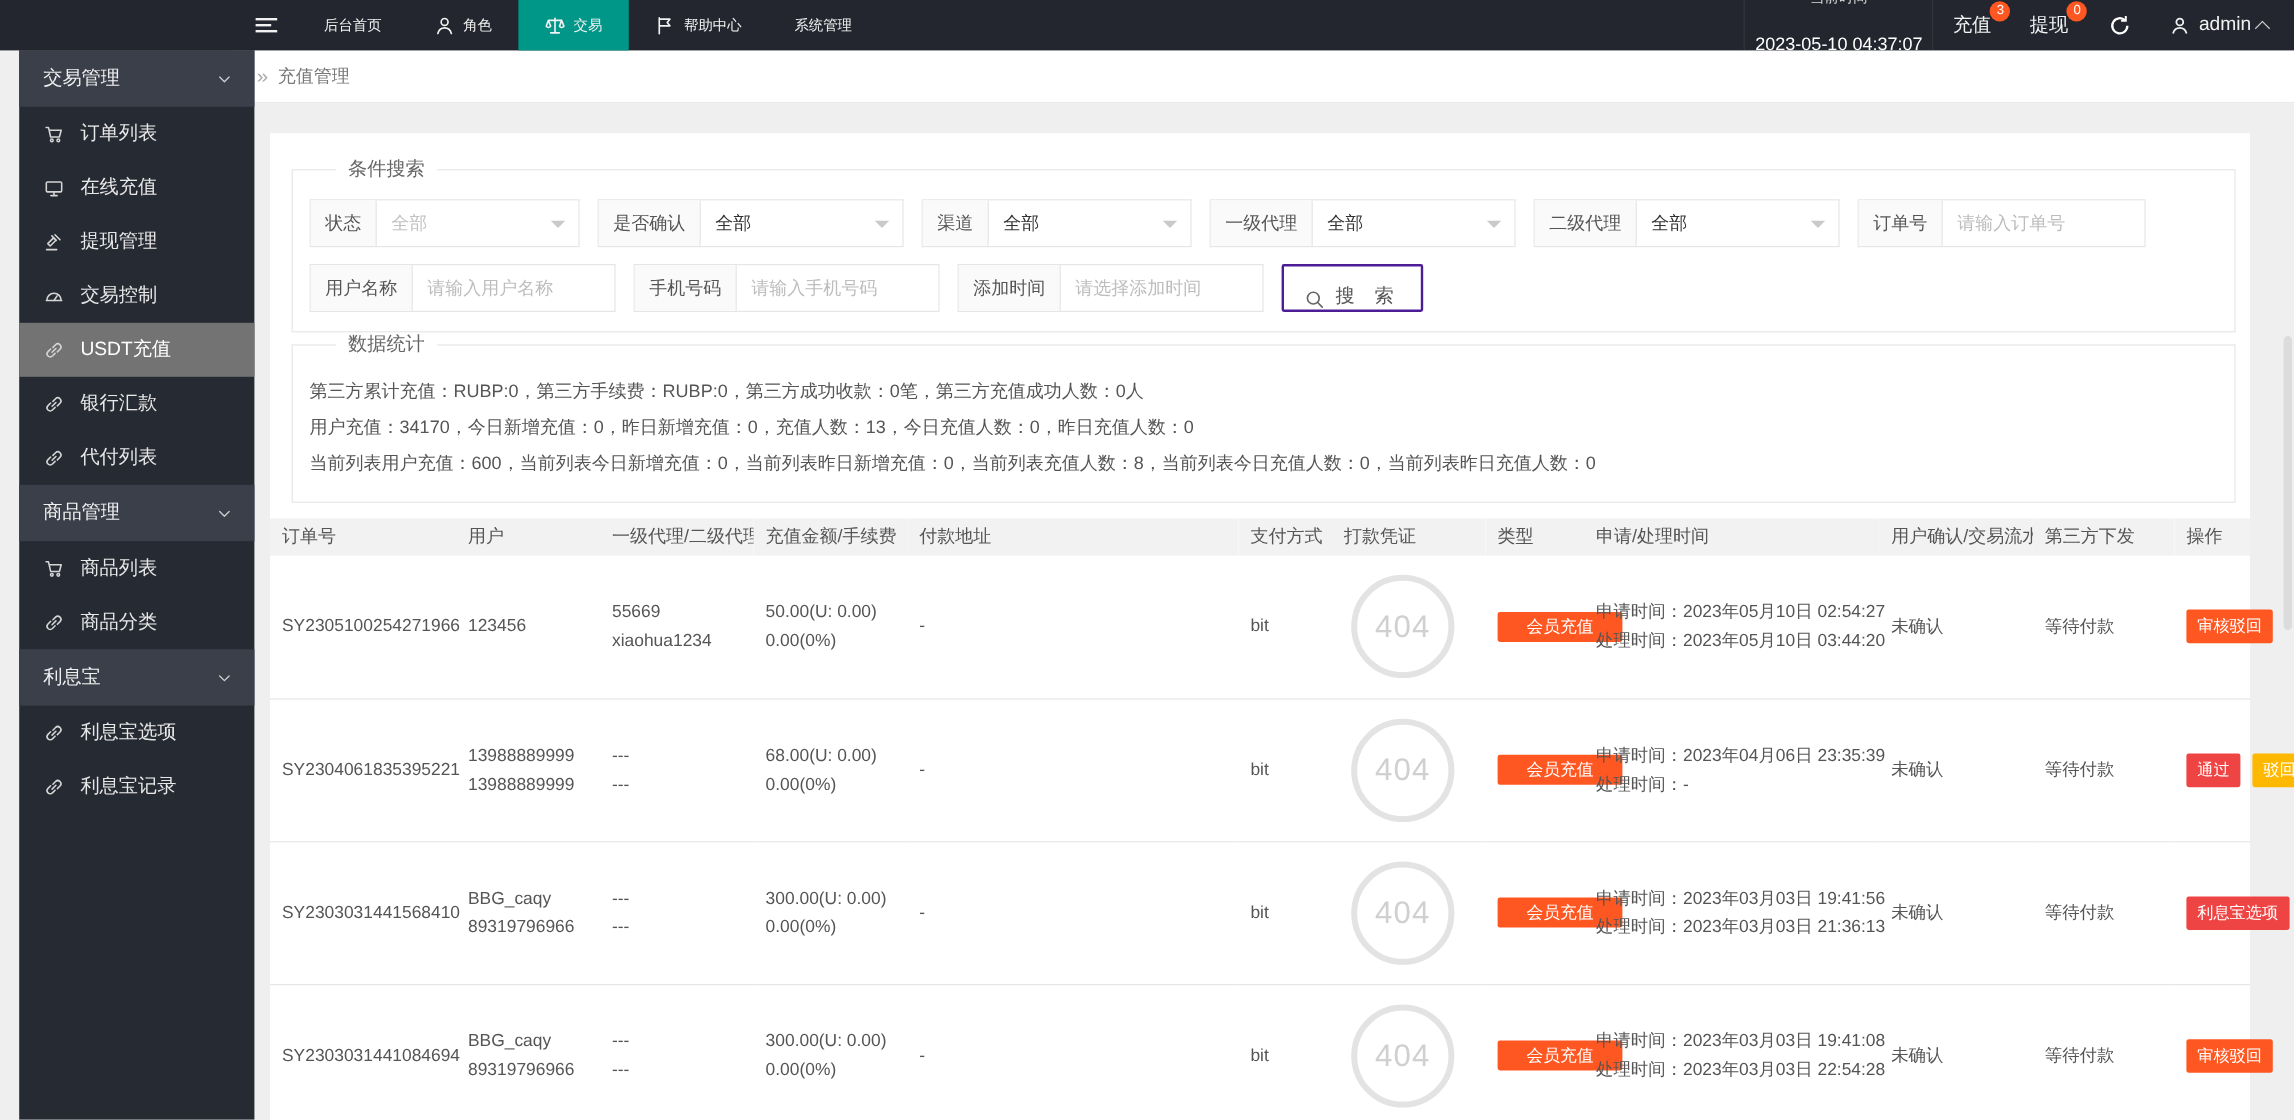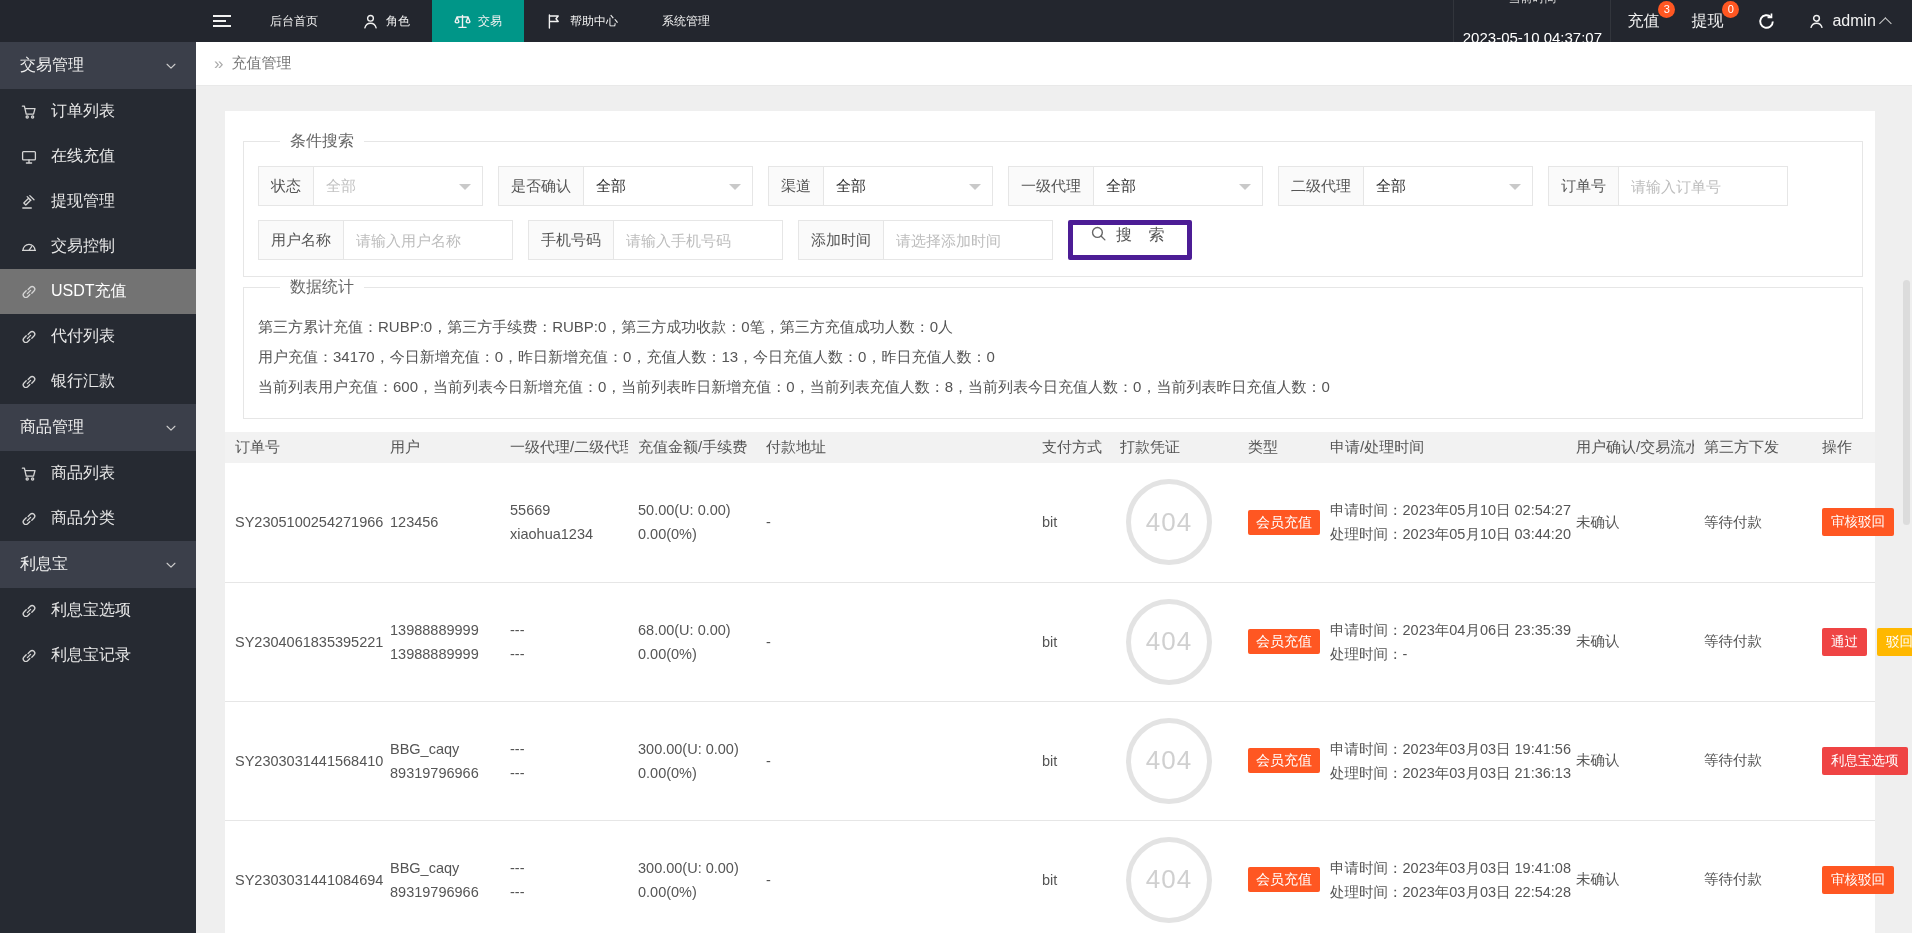--- a/index.html
+++ b/index.html
@@ -23,21 +23,21 @@
   .clock-value { font-size:15px; line-height:18px; }
   .quick { position:relative; display:flex; align-items:center; padding:0 16px; color:#f2f2f2; font-size:16px; cursor:pointer; }
   .badge { position:absolute; top:1px; right:0px; min-width:17px; height:17px; border-radius:9px; background:#FF5722; color:#fff; font-size:11px; line-height:17px; text-align:center; padding:0 4px; }
   .refresh { display:flex; align-items:center; padding:0 18px; color:#fff; cursor:pointer; }
   .refresh svg { width:19px; height:19px; }
   .user-box { display:flex; align-items:center; gap:7px; padding:0 20px 0 14px; color:#f2f2f2; font-size:16px; cursor:pointer; }
   .user-box svg { width:17px; height:17px; }
   .caret-up { width:9px; height:9px; border-left:1.5px solid #ccc; border-top:1.5px solid #ccc; transform:rotate(45deg) translateY(3px); }
 
   
-  .sidebar { position:absolute; top:42px; left:0; bottom:0; width:196px; background:#262A32; z-index:20; }
+  .sidebar { position:absolute; top:42px; left:16px; bottom:0; width:196px; background:#262A32; z-index:20; }
   .side-group-title { height:47px; display:flex; align-items:center; justify-content:space-between; padding:0 18px 0 20px; background:#3B3F4A; color:#f0f0f0; font-size:16px; cursor:pointer; }
   .side-group-title svg { width:14px; height:14px; color:#ccc; }
   .side-item { height:45px; display:flex; align-items:center; gap:14px; padding-left:21px; color:#e8e8e8; font-size:16px; cursor:pointer; }
   .side-item svg { width:16px; height:16px; color:#d5d5d5; flex:none; }
   .side-item.active { background:#737373; color:#fff; }
 
   
   .content { position:absolute; top:42px; left:196px; right:0; bottom:0; background:#efefef; }
   .crumb-bar { height:44px; background:#fff; border-bottom:1px solid #e9e9e9; display:flex; align-items:center; padding-left:18px; }
   .crumb-icon { color:#aaa; font-size:17px; margin-right:8px; }
@@ -49,34 +49,34 @@
 
   .form-row { display:flex; align-items:center; }
   .form-row + .form-row { margin-top:14px; }
   .fgroup { display:flex; align-items:stretch; border:1px solid #e6e6e6; height:40px; margin-right:15px; background:#fff; }
   .fg-label { display:flex; align-items:center; padding:0 12px; background:#fafafa; border-right:1px solid #e6e6e6; color:#555; font-size:15px; white-space:nowrap; }
   .fg-select { position:relative; width:168px; display:flex; align-items:center; padding:0 28px 0 12px; font-size:15px; color:#333; cursor:pointer; }
   .fg-select.muted { color:#c2c2c2; }
   .fg-select .sel-caret { position:absolute; right:11px; top:17px; width:0; height:0; border:6px solid transparent; border-top-color:#c9c9c9; }
   .fg-input input { border:none; outline:none; width:168px; height:100%; padding:0 12px; font-size:15px; color:#333; background:transparent; }
   .fg-input input::placeholder { color:#bdbdbd; }
-  .search-btn { display:inline-flex; align-items:flex-start; gap:9px; height:40px; padding:0 17px; background:#fff; border:5px solid #4c1d95; border-radius:2px; font-size:16px; color:#555; cursor:pointer; letter-spacing:6px; }
+  .search-btn { display:inline-flex; align-items:flex-end; gap:9px; height:40px; padding:0 17px; background:#fff; border:2px solid #4c1d95; border-radius:2px; font-size:16px; color:#555; cursor:pointer; letter-spacing:6px; }
   .search-btn svg { width:17px; height:17px; color:#666; }
 
   .stats-box { margin-top:16px; padding:10px 14px 14px 14px; }
   .stat-line { font-size:15px; color:#555; line-height:30px; white-space:nowrap; }
 
   
   .table-wrap { margin-top:13px; overflow:visible; }
   table { border-collapse:collapse; table-layout:fixed; width:1650px; }
   thead th { background:#f2f2f2; height:31px; font-weight:400; color:#555; font-size:15px; text-align:left; padding:0 10px; white-space:nowrap; overflow:hidden; }
   tbody td { border-bottom:1px solid #e6e6e6; height:119px; padding:10px 10px; font-size:14.5px; color:#555; vertical-align:middle; }
   .cell-lines div { line-height:24px; white-space:nowrap; }
   .proof-404 { width:86px; height:86px; border:5px solid #e3e3e3; border-radius:50%; display:flex; align-items:center; justify-content:center; color:#d0d0d0; font-size:26px; letter-spacing:1px; margin-left:6px; }
-  .type-badge { display:inline-block; background:#FF5722; color:#fff; font-size:14px; height:25px; line-height:25px; padding:0 8px; border-radius:2px; white-space:nowrap; }
+  .type-badge { display:inline-block; background:#FF5722; color:#fff; font-size:14px; height:25px; line-height:25px; padding:0 24px; border-radius:2px; white-space:nowrap; }
   .ops-cell { white-space:nowrap; overflow:visible; }
   .op-btn { display:inline-block; color:#fff; font-size:13.5px; height:28px; line-height:28px; padding:0 9px; border:none; border-radius:2px; margin-right:10px; cursor:pointer; white-space:nowrap; }
   .op-red { background:#FF5722; } .op-green { background:#ef4444; } .op-yellow { background:#FFB800; }
 
   .vscroll-thumb { position:absolute; right:2px; top:280px; width:7px; height:245px; background:#dcdcdc; border-radius:4px; z-index:40; }
 </style>
 </head>
 <body>
 
 <div class="topbar">
@@ -184,27 +184,27 @@
     <div class="side-item active">
       <svg viewBox="0 0 16 16" fill="none" stroke="currentColor" stroke-width="1.3" stroke-linecap="round" stroke-linejoin="round">
         <path d="M6.4 9.6l3.2-3.2M5.2 6.8L3 9a2.6 2.6 0 0 0 3.7 3.7l2.2-2.2M10.8 9.2L13 7A2.6 2.6 0 0 0 9.3 3.3L7.1 5.5"></path>
       </svg>
       <span>USDT充值</span>
     </div>
     <div class="side-item">
       <svg viewBox="0 0 16 16" fill="none" stroke="currentColor" stroke-width="1.3" stroke-linecap="round" stroke-linejoin="round">
         <path d="M6.4 9.6l3.2-3.2M5.2 6.8L3 9a2.6 2.6 0 0 0 3.7 3.7l2.2-2.2M10.8 9.2L13 7A2.6 2.6 0 0 0 9.3 3.3L7.1 5.5"></path>
       </svg>
+      <span>银行汇款</span>
+    </div>
+    <div class="side-item">
+      <svg viewBox="0 0 16 16" fill="none" stroke="currentColor" stroke-width="1.3" stroke-linecap="round" stroke-linejoin="round">
+        <path d="M6.4 9.6l3.2-3.2M5.2 6.8L3 9a2.6 2.6 0 0 0 3.7 3.7l2.2-2.2M10.8 9.2L13 7A2.6 2.6 0 0 0 9.3 3.3L7.1 5.5"></path>
+      </svg>
       <span>代付列表</span>
-    </div>
-    <div class="side-item">
-      <svg viewBox="0 0 16 16" fill="none" stroke="currentColor" stroke-width="1.3" stroke-linecap="round" stroke-linejoin="round">
-        <path d="M6.4 9.6l3.2-3.2M5.2 6.8L3 9a2.6 2.6 0 0 0 3.7 3.7l2.2-2.2M10.8 9.2L13 7A2.6 2.6 0 0 0 9.3 3.3L7.1 5.5"></path>
-      </svg>
-      <span>银行汇款</span>
     </div>
     <div class="side-group-title">
       <span>商品管理</span>
       <svg viewBox="0 0 16 16" fill="none" stroke="currentColor" stroke-width="1.3" stroke-linecap="round" stroke-linejoin="round">
         <path d="M3.5 6l4.5 4.5L12.5 6"></path>
       </svg>
     </div>
     <div class="side-item">
       <svg viewBox="0 0 16 16" fill="none" stroke="currentColor" stroke-width="1.3" stroke-linecap="round" stroke-linejoin="round">
         <circle cx="6.2" cy="13" r="1.1"></circle>

